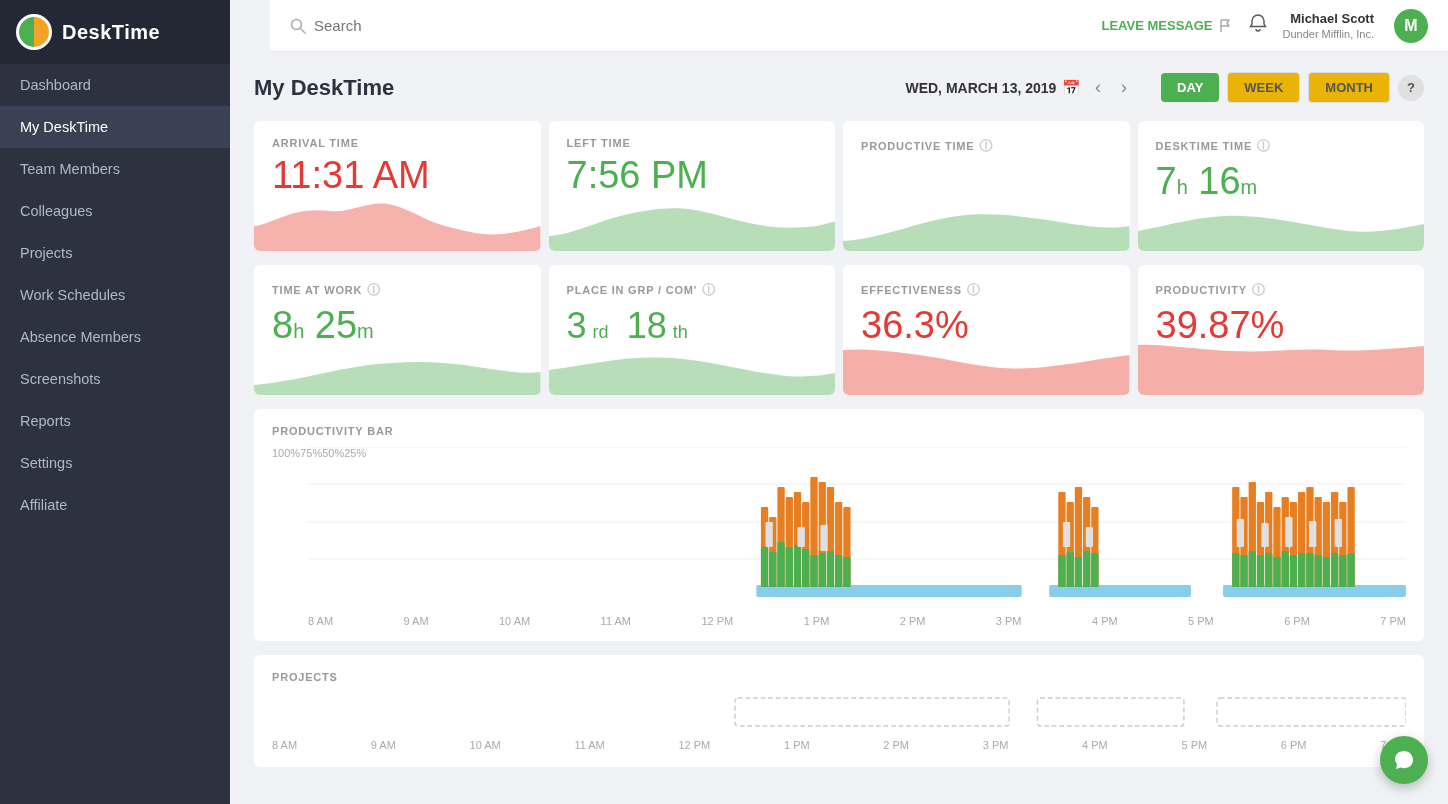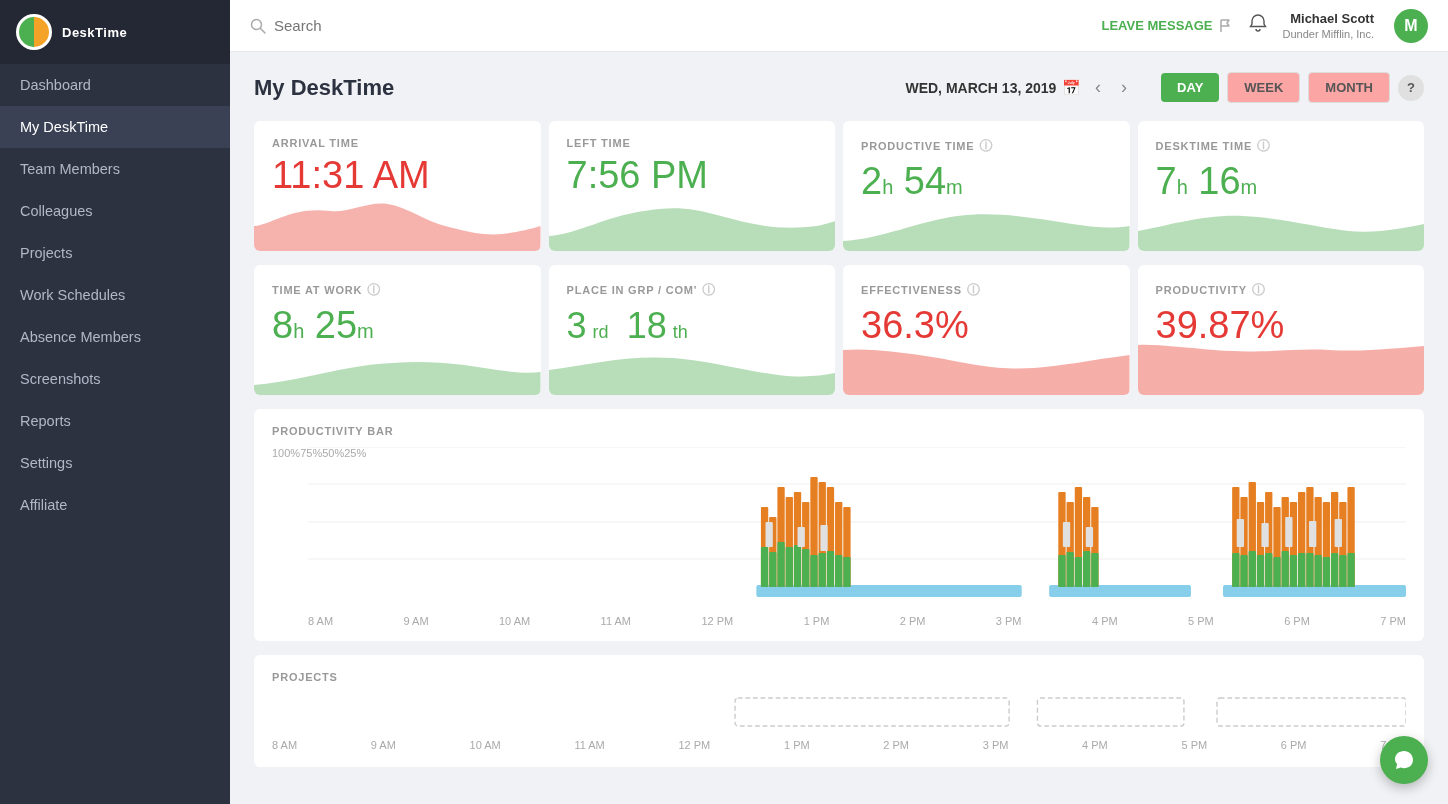--- a/index.html
+++ b/index.html
@@ -23,21 +23,21 @@
       gap: 10px;
     }
     #sidebar-logo-icon {
       width: 36px; height: 36px;
       background: conic-gradient(#f4a228 0deg 180deg, #4caf50 180deg 360deg);
       border-radius: 50%;
       border: 3px solid #fff;
       flex-shrink: 0;
     }
     #sidebar-logo-text {
-      font-size: 13px;
+      font-size: 20px;
       font-weight: 700;
       color: #fff;
       letter-spacing: 0.5px;
     }
     .sidebar-item {
       display: flex;
       align-items: center;
       padding: 13px 20px;
       color: #b0b8c8;
       font-size: 14.5px;
@@ -66,20 +66,21 @@
 
     
     #header {
       background: #fff;
       display: flex;
       align-items: center;
       padding: 0 20px;
       height: 52px;
       border-bottom: 1px solid #e5e8ed;
       gap: 12px;
+      margin-left: 40px;
     }
     #search-area {
       display: flex;
       align-items: center;
       gap: 8px;
       flex: 1;
     }
     #search-icon-svg { color: #aaa; }
     #search-input {
       border: none;
@@ -173,21 +174,21 @@
     }
     .view-btn {
       border: none;
       padding: 7px 16px;
       font-size: 13px;
       font-weight: 600;
       cursor: pointer;
       border-radius: 4px;
     }
     .view-btn.active { background: #4caf50; color: #fff; margin-left: 20px; }
-    .view-btn:not(.active) { background: #fca5a5; color: #555; border: 1px solid #ddd; text-align: right; }
+    .view-btn:not(.active) { background: #eab308; color: #555; border: 1px solid #ddd; text-align: right; }
     #help-btn {
       width: 26px; height: 26px;
       border-radius: 50%;
       background: #e0e0e0;
       border: none;
       color: #555;
       font-size: 13px;
       font-weight: 700;
       cursor: pointer;
       display: flex; align-items: center; justify-content: center;
@@ -443,21 +444,20 @@
         <div class="metric-value green">7:56 PM</div>
         <div class="mini-chart">
           <svg width="100%" height="100%" viewBox="0 0 300 55" preserveAspectRatio="none">
             <path d="M0,40 C30,38 60,20 100,15 C130,10 150,12 180,20 C210,28 240,35 280,30 C290,28 300,25 300,25 L300,55 L0,55 Z" fill="#a5d6a7" opacity="0.8"></path>
           </svg>
         </div>
       </div>
 
       <div class="metric-card">
         <div class="metric-label">PRODUCTIVE TIME <span class="info-icon">ⓘ</span></div>
-        <div class="metric-value green">2<span class="unit">h</span> 54<span class="unit">m</span></div>
         <div class="mini-chart">
           <svg width="100%" height="100%" viewBox="0 0 300 55" preserveAspectRatio="none">
             <path d="M0,45 C40,43 80,25 120,20 C160,15 200,22 240,28 C260,31 280,33 300,30 L300,55 L0,55 Z" fill="#a5d6a7" opacity="0.8"></path>
           </svg>
         </div>
       </div>
 
       <div class="metric-card">
         <div class="metric-label">DESKTIME TIME <span class="info-icon">ⓘ</span></div>
         <div class="metric-value green">7<span class="unit">h</span> 16<span class="unit">m</span></div>

